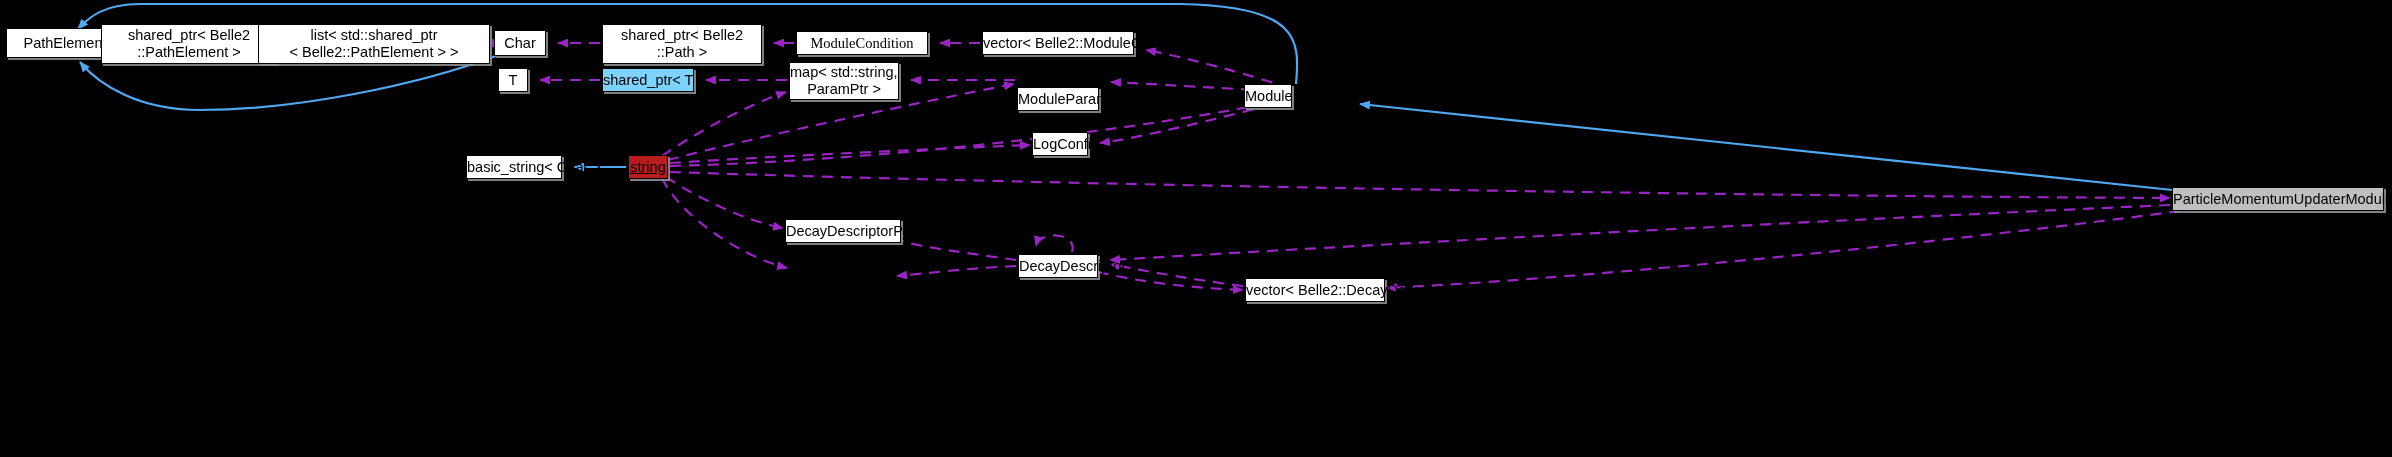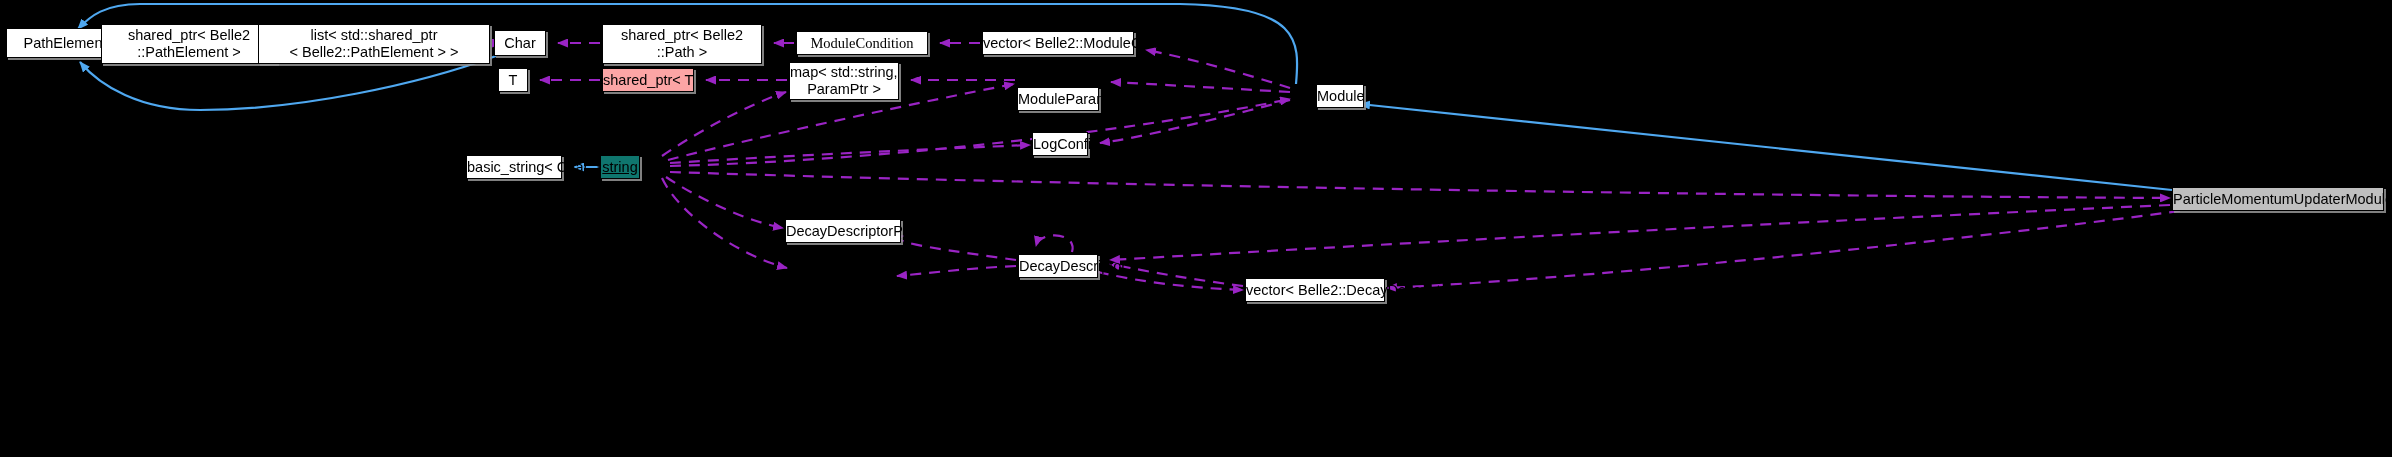--- a/index.html
+++ b/index.html
@@ -123,27 +123,27 @@
       <div class="node" style="left: 101px; top: 24px; width: 176px; height: 40px; background: rgb(255, 255, 255); border-color: rgb(0, 0, 0);"><span class="node-label">shared_ptr&lt; Belle2
 ::PathElement &gt;</span></div>
       <div class="node" style="left: 258px; top: 24px; width: 232px; height: 40px; background: rgb(255, 255, 255); border-color: rgb(0, 0, 0);"><span class="node-label">list&lt; std::shared_ptr
 &lt; Belle2::PathElement &gt; &gt;</span></div>
       <div class="node" style="left: 494px; top: 30px; width: 52px; height: 26px; background: rgb(255, 255, 255); border-color: rgb(0, 0, 0);"><span class="node-label">Char</span></div>
       <div class="node" style="left: 602px; top: 24px; width: 160px; height: 40px; background: rgb(255, 255, 255); border-color: rgb(0, 0, 0);"><span class="node-label">shared_ptr&lt; Belle2
 ::Path &gt;</span></div>
       <div class="node" style="left: 796px; top: 31px; width: 132px; height: 24px; background: rgb(255, 255, 255); border-color: rgb(0, 0, 0); font-family: Liberation Serif, serif;"><span class="node-label">ModuleCondition</span></div>
       <div class="node" style="left: 982px; top: 31px; width: 152px; height: 24px; background: rgb(255, 255, 255); border-color: rgb(0, 0, 0);"><span class="node-label">vector&lt; Belle2::ModuleCondition &gt;</span></div>
       <div class="node" style="left: 498px; top: 68px; width: 30px; height: 24px; background: rgb(255, 255, 255); border-color: rgb(0, 0, 0);"><span class="node-label">T</span></div>
-      <div class="node" style="left: 602px; top: 68px; width: 92px; height: 24px; background: #fca5a5; border-color: rgb(0, 0, 0); justify-content: flex-end;"><span class="node-label">shared_ptr&lt; T &gt;</span></div>
+      <div class="node" style="left: 602px; top: 68px; width: 92px; height: 24px; background: #7dd3fc; border-color: rgb(0, 0, 0); justify-content: flex-end;"><span class="node-label">shared_ptr&lt; T &gt;</span></div>
       <div class="node" style="left: 789px; top: 62px; width: 110px; height: 38px; background: rgb(255, 255, 255); border-color: rgb(0, 0, 0);"><span class="node-label">map&lt; std::string, Module
 ParamPtr &gt;</span></div>
       <div class="node" style="left: 1017px; top: 68px; width: 82px; height: 24px; background: rgb(255, 255, 255); border-color: rgb(0, 0, 0); margin-top: 19px;"><span class="node-label">ModuleParamList</span></div>
-      <div class="node" style="left: 1316px; top: 84px; width: 48px; height: 24px; background: rgb(255, 255, 255); border-color: rgb(0, 0, 0);"><span class="node-label">Module</span></div>
+      <div class="node" style="left: 1244px; top: 84px; width: 48px; height: 24px; background: rgb(255, 255, 255); border-color: rgb(0, 0, 0);"><span class="node-label">Module</span></div>
       <div class="node" style="left: 1032px; top: 132px; width: 56px; height: 24px; background: rgb(255, 255, 255); border-color: rgb(0, 0, 0); justify-content: center;"><span class="node-label">LogConfig</span></div>
       <div class="node" style="left: 466px; top: 155px; width: 96px; height: 24px; background: rgb(255, 255, 255); border-color: rgb(0, 0, 0);"><span class="node-label">basic_string&lt; Char &gt;</span></div>
-      <div class="node" style="left: 600px; top: 155px; width: 40px; height: 24px; background: #0f766e; border-color: rgb(0, 0, 0); text-decoration: underline;"><span class="node-label">string</span></div>
+      <div class="node" style="left: 628px; top: 155px; width: 40px; height: 24px; background: #b91c1c; border-color: rgb(0, 0, 0); text-decoration: underline;"><span class="node-label">string</span></div>
       <div class="node highlight" style="left: 2172px; top: 187px; width: 212px; height: 24px; background: rgb(191, 191, 191); border-color: rgb(0, 0, 0);"><span class="node-label">ParticleMomentumUpdaterModule</span></div>
       <div class="node" style="left: 785px; top: 219px; width: 116px; height: 24px; background: rgb(255, 255, 255); border-color: rgb(0, 0, 0);"><span class="node-label">DecayDescriptorParticle</span></div>
       <div class="node" style="left: 1018px; top: 254px; width: 80px; height: 24px; background: rgb(255, 255, 255); border-color: rgb(0, 0, 0);"><span class="node-label">DecayDescriptor</span></div>
       <div class="node" style="left: 1245px; top: 278px; width: 140px; height: 24px; background: rgb(255, 255, 255); border-color: rgb(0, 0, 0);"><span class="node-label">vector&lt; Belle2::DecayDescriptor &gt;</span></div>
     </div>
 
 </div>
 
 </body></html>

